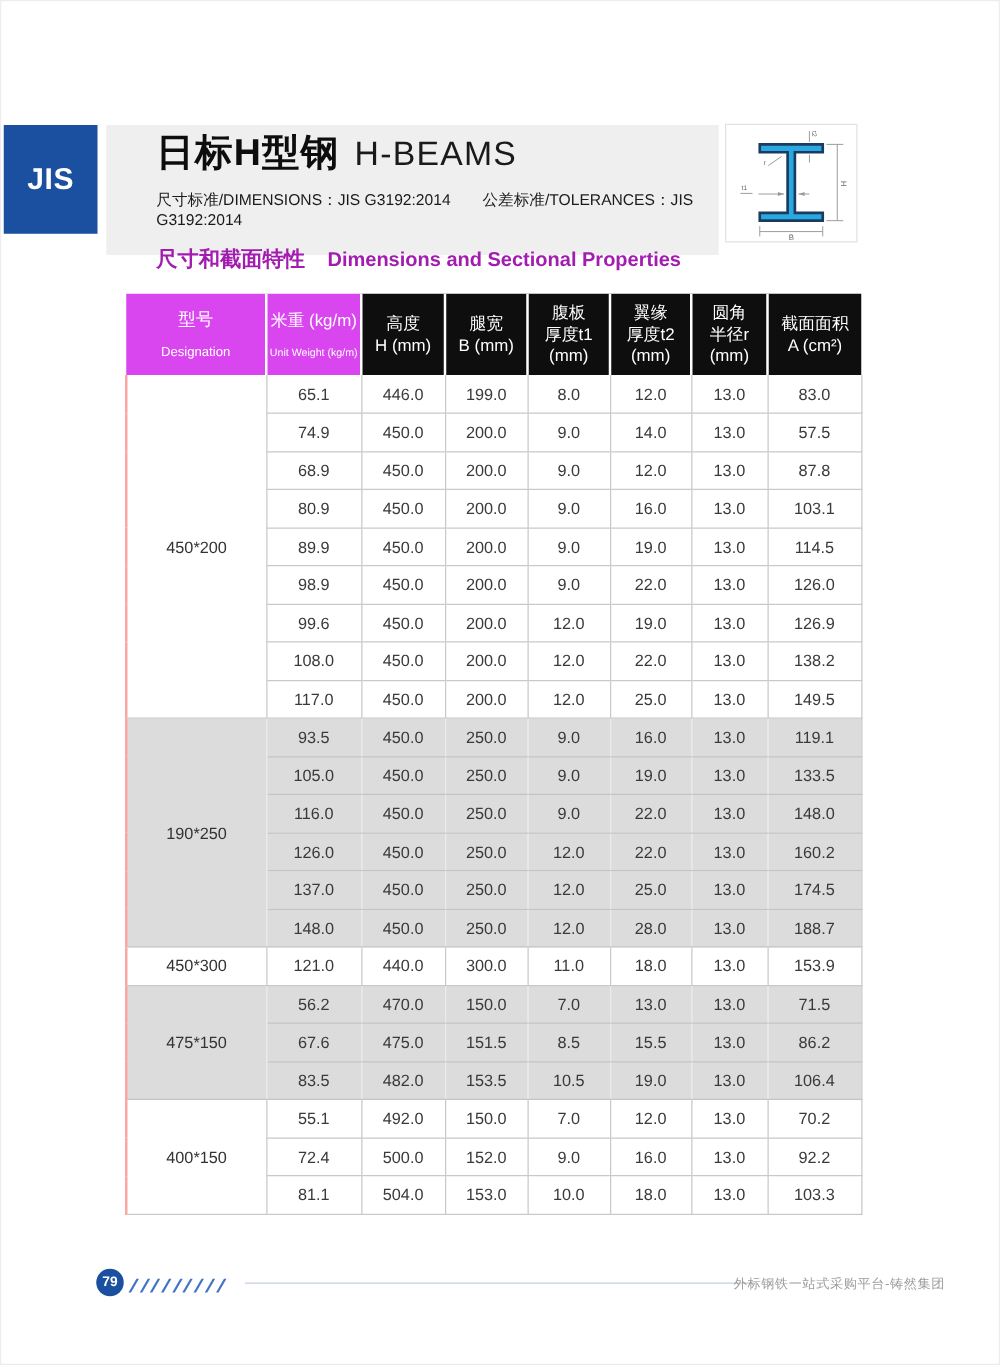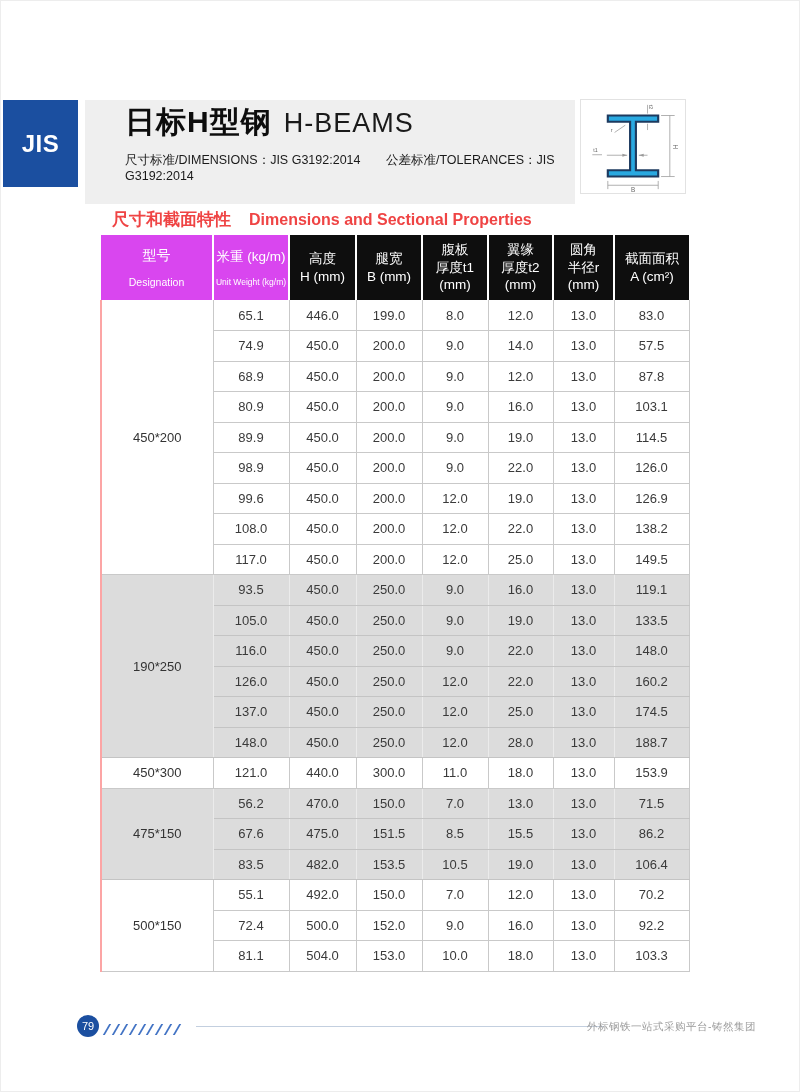--- a/index.html
+++ b/index.html
@@ -28,21 +28,21 @@
 
   .diagram-box {
     position:absolute; left:580px; top:99px; width:106px; height:95px;
     background:#ffffff; border:1px solid #e2e2e2;
   }
   .diagram-box svg { display:block; }
   .dim { stroke:#9a9a9a; stroke-width:0.8; fill:none; }
   .dim-label { fill:#666666; font-size:6.5px; font-family:"Liberation Sans",sans-serif; }
   .dim-label-sm { fill:#666666; font-size:5.5px; font-family:"Liberation Sans",sans-serif; }
 
-  .section-heading { position:absolute; left:112px; top:196px; white-space:nowrap; color:#ef4444;margin-top:12px; }
+  .section-heading { position:absolute; left:125px; top:196px; white-space:nowrap; color:#a21caf; }
   .section-cn { font-size:17px; font-weight:700; }
   .section-en { font-size:16px; font-weight:600; margin-left:18px; }
 
   
   table.spec {
     position:absolute; left:100px; top:235px; width:588px;
     border-collapse:collapse; table-layout:fixed;
   }
   th {
     height:65px; color:#ffffff; text-align:center; vertical-align:middle;
@@ -60,21 +60,21 @@
     height:30.5px; font-size:13px; color:#3a3a3a; text-align:center; vertical-align:middle;
     border-right:1px solid #c9c9c9; border-bottom:1px solid #c9c9c9; background:#ffffff; padding:0;
   }
   td.designation { border-left:2px solid #fca5a5; color:#333333; }
   tr.shaded td { background:#dcdcdc; border-right-color:#ebebeb; border-bottom-color:#c4c4c4; }
   tr.shaded td:last-child { border-right-color:#c9c9c9; }
 
   
   .footer-pagenum {
     position:absolute; left:77px; top:1015px; width:22px; height:22px;
-    background:#1b4fa0; border-radius:50%; color:#ffffff; font-size:11px; font-weight:normal;
+    background:#1b4fa0; border-radius:50%; color:#ffffff; font-size:11px; font-weight:bold;
     display:flex; align-items:center; justify-content:center;
   }
   .footer-slashes { position:absolute; left:106px; top:1021px; height:11px; white-space:nowrap; }
   .slash {
     display:inline-block; width:2.2px; height:11px; background:#4273c4;
     transform:skewX(-30deg); margin-right:6.5px;
   }
   .footer-line { position:absolute; left:196px; top:1026px; width:408px; height:1px; background:#c3cfdf; }
   .footer-brand { position:absolute; right:44px; top:1020px; font-size:10.5px; color:#9c9c9c; letter-spacing:0.5px;margin-left:32px; }
 </style>
@@ -349,21 +349,21 @@
       <tr class="shaded">
         <td>83.5</td>
         <td>482.0</td>
         <td>153.5</td>
         <td>10.5</td>
         <td>19.0</td>
         <td>13.0</td>
         <td>106.4</td>
       </tr>
       <tr>
-        <td class="designation" rowspan="3">500*150</td>
+        <td class="designation" rowspan="3">400*150</td>
         <td>55.1</td>
         <td>492.0</td>
         <td>150.0</td>
         <td>7.0</td>
         <td>12.0</td>
         <td>13.0</td>
         <td>70.2</td>
       </tr>
       <tr>
         <td>72.4</td>

